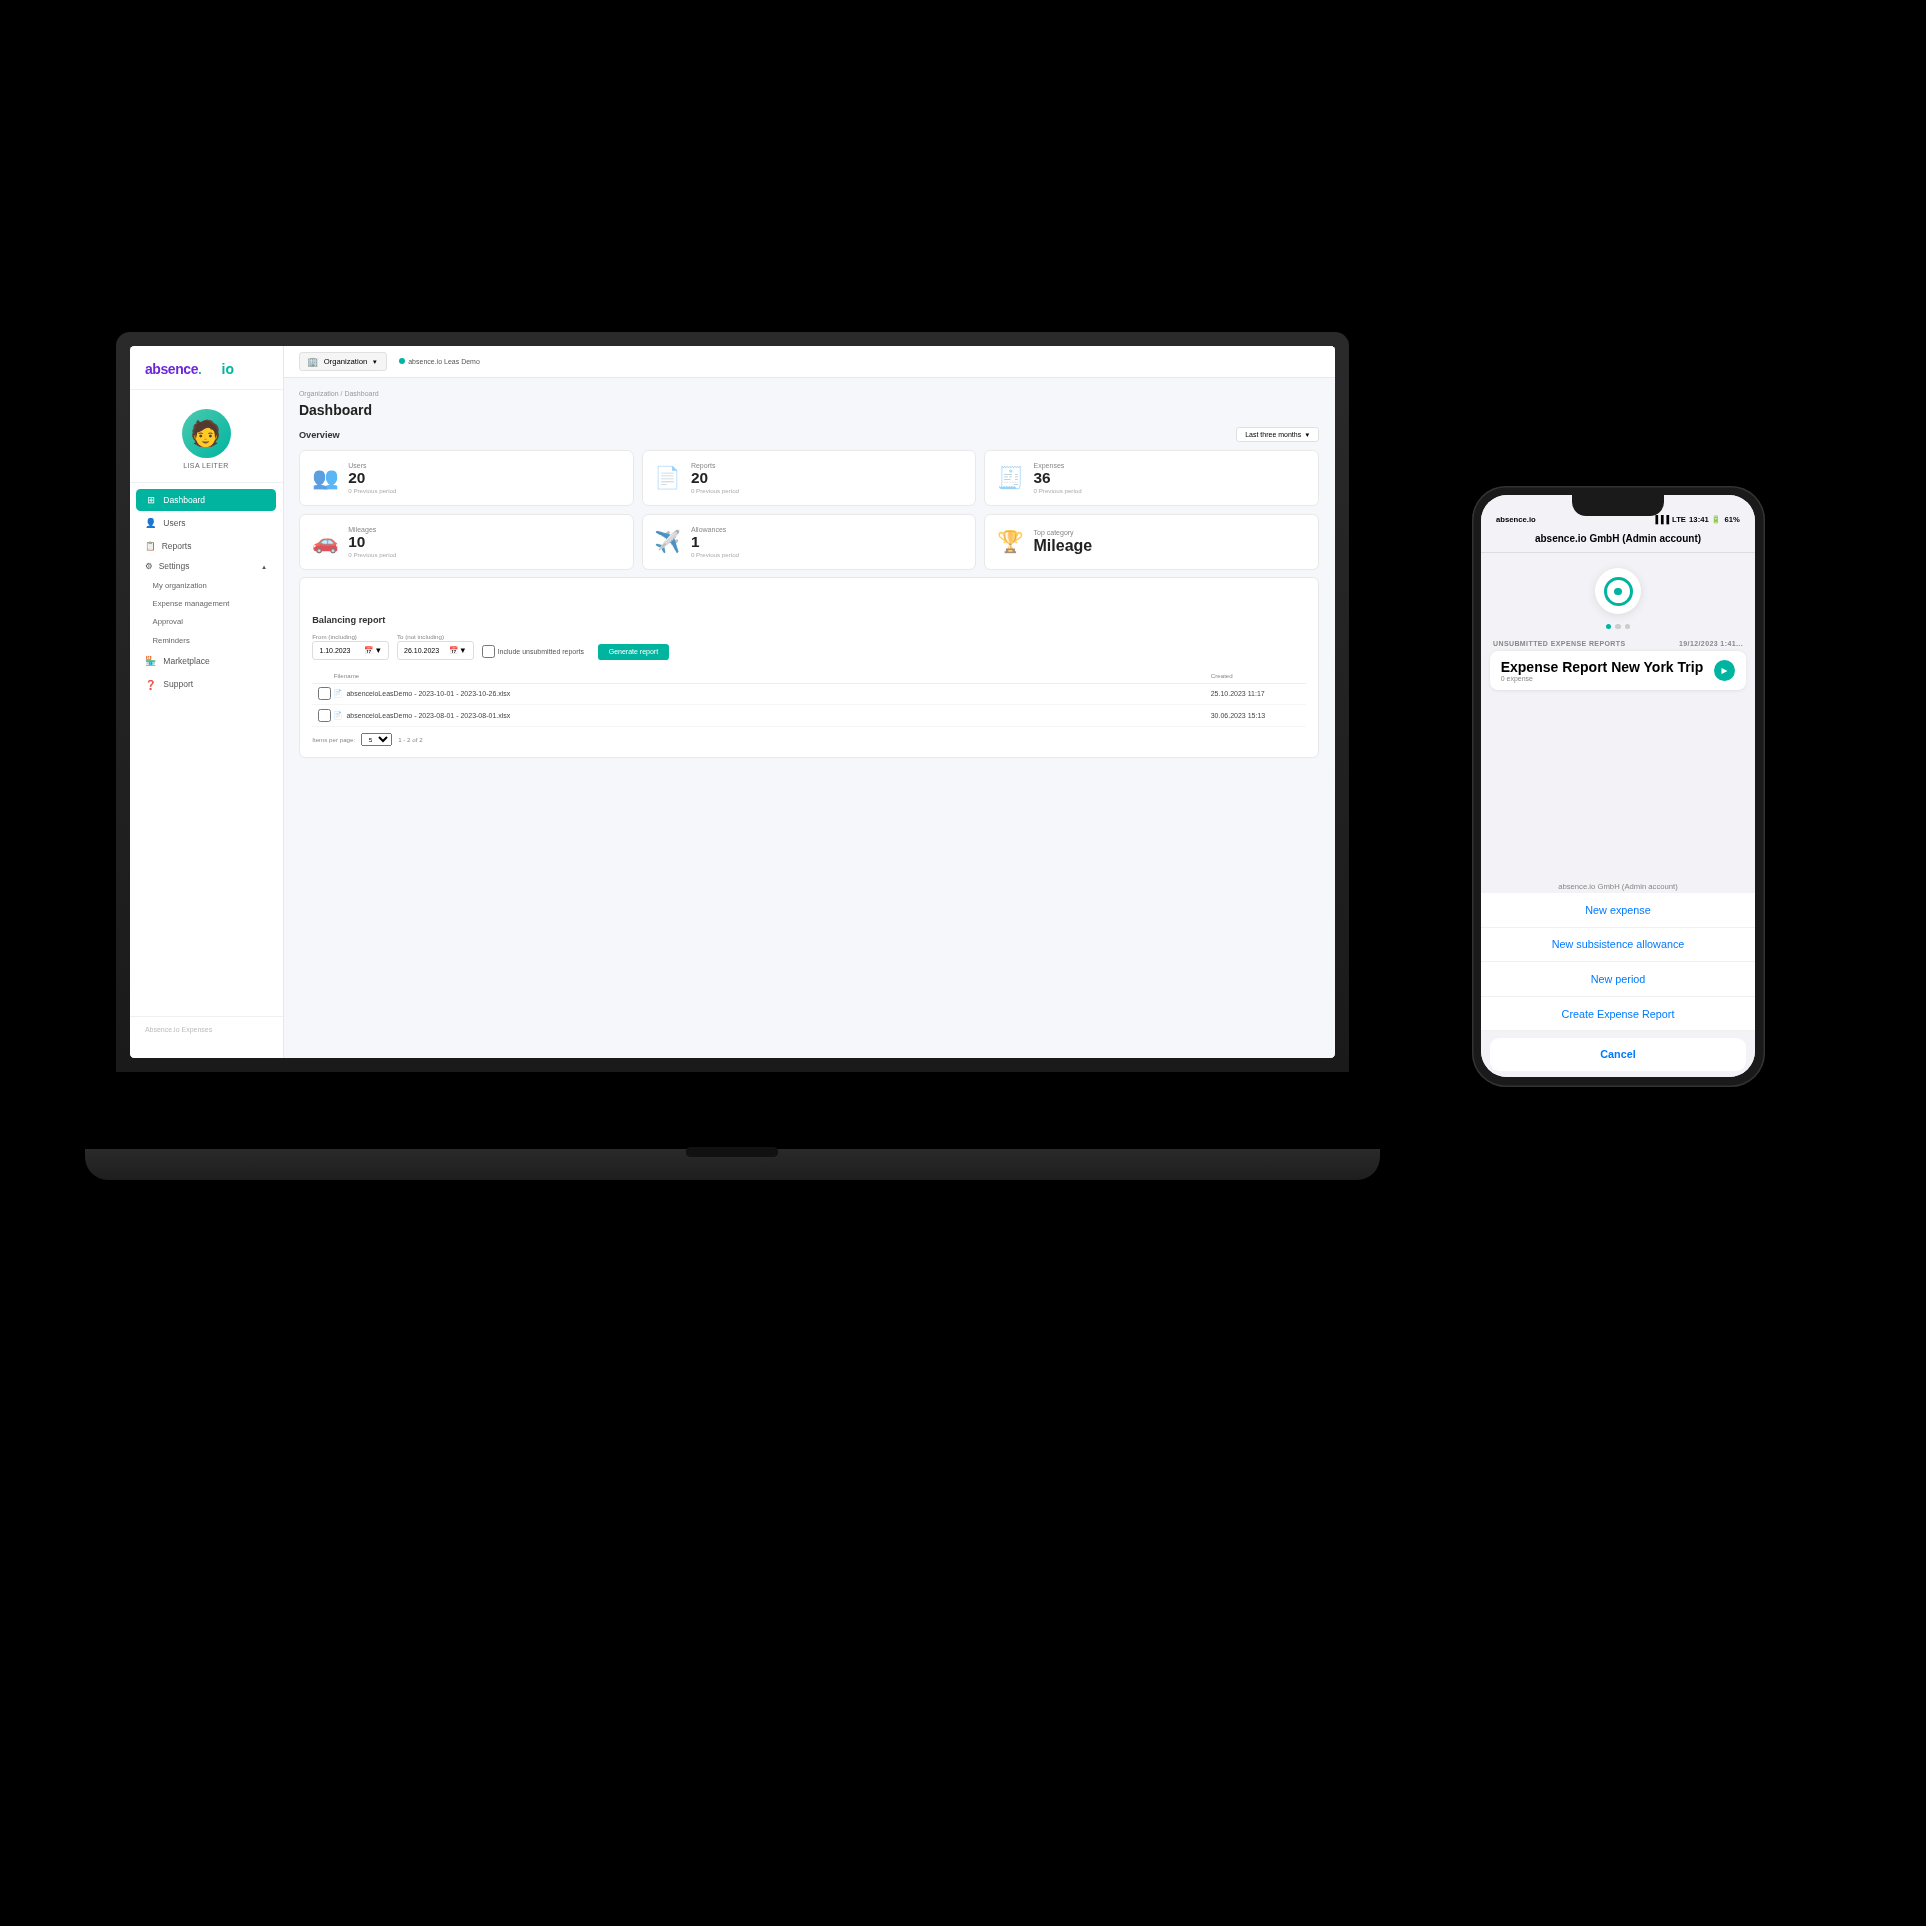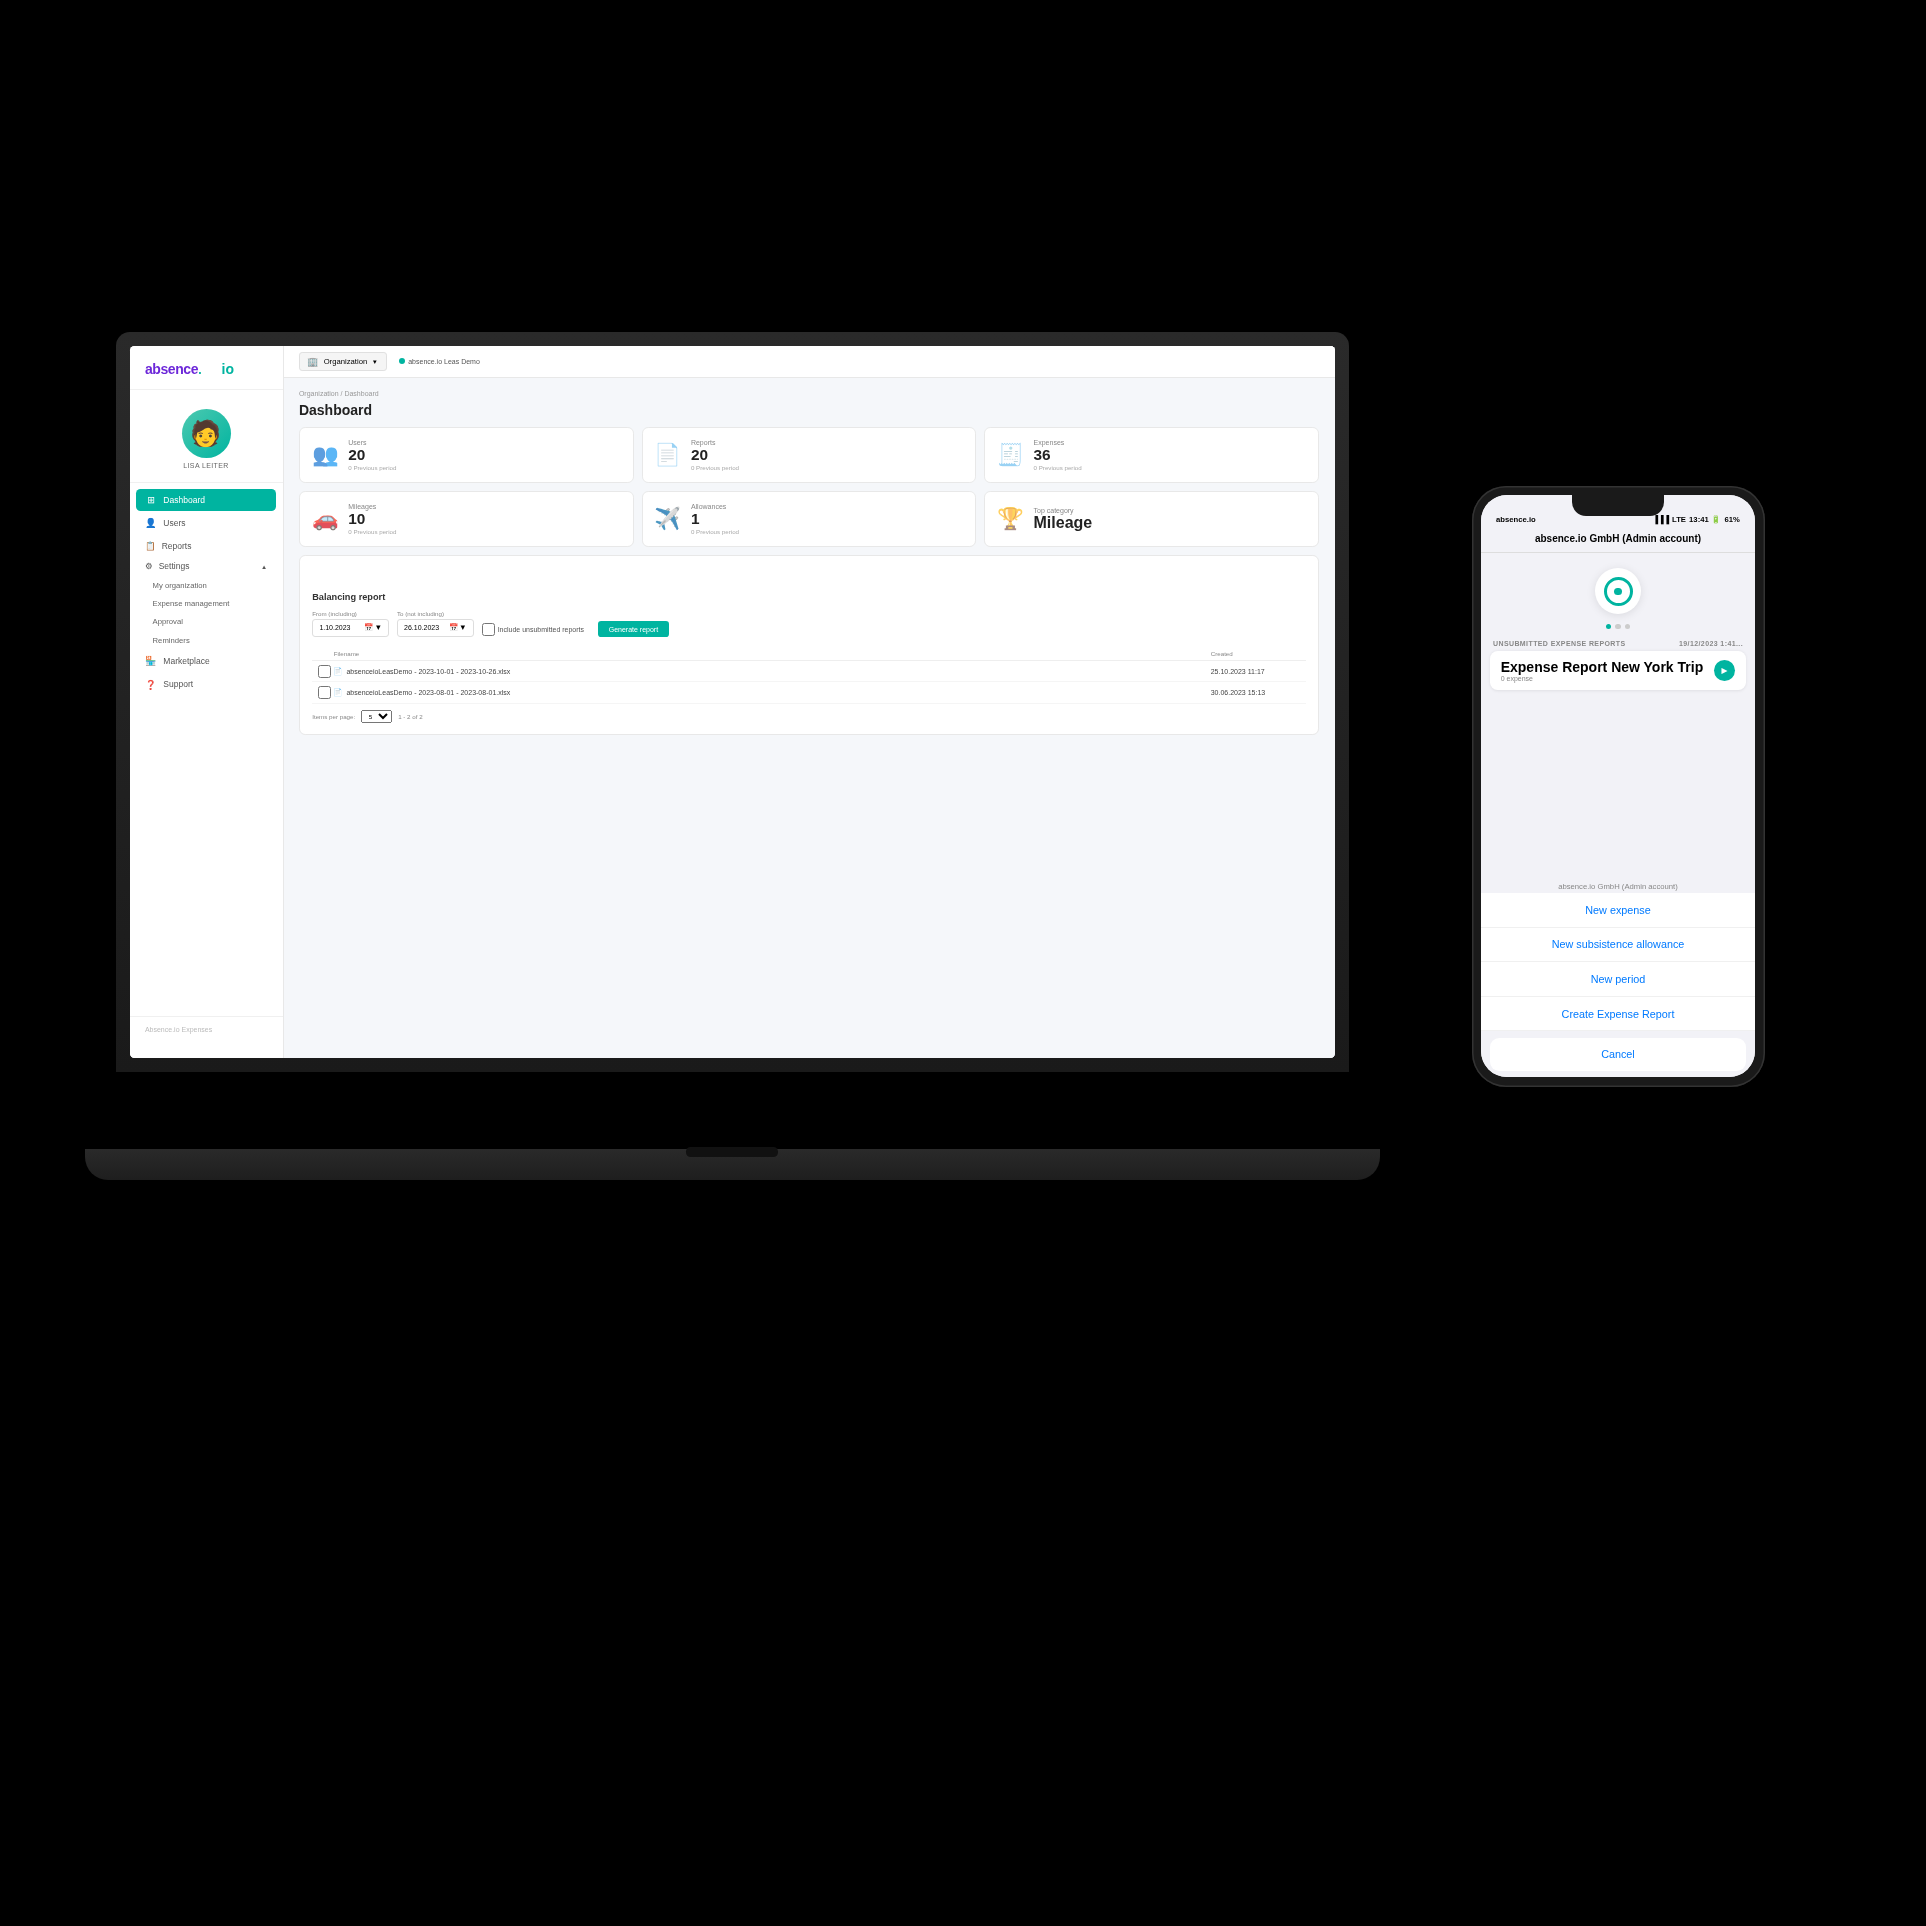--- a/index.html
+++ b/index.html
@@ -565,21 +565,21 @@
       border-bottom: none;
     }
     .action-cancel {
       background: #fff;
       margin: 6.2px 9.2px;
       border-radius: 9.2px;
       border: none;
       width: calc(100% - 18.5px);
       padding: 10.8px;
       font-size: 10.8px;
-      font-weight: 400;
+      font-weight: 700;
       color: #007aff;
       cursor: pointer;
       text-align: center;
     }
   </style>
 </head>
 <body>
 
 <div class="scene">
 
@@ -655,20 +655,27 @@
             <div class="connected-badge">
               <div class="green-dot"></div>
               <span>absence.io Leas Demo</span>
             </div>
           </div>
 
           <div class="page-content">
             <div class="breadcrumb">Organization / Dashboard</div>
             <div class="page-title">Dashboard</div>
 
+            <div class="section-header">
+              <span class="section-title">Overview</span>
+              <div class="period-selector">
+                <span>Last three months</span>
+                <span style="font-size:6.2px;">▼</span>
+              </div>
+            </div>
 
             <div class="stats-grid">
 
               <div class="stat-card">
                 <div class="stat-icon">👥</div>
                 <div class="stat-info">
                   <div class="stat-label">Users</div>
                   <div class="stat-value">20</div>
                   <div class="stat-prev">0 Previous period</div>
                 </div>

